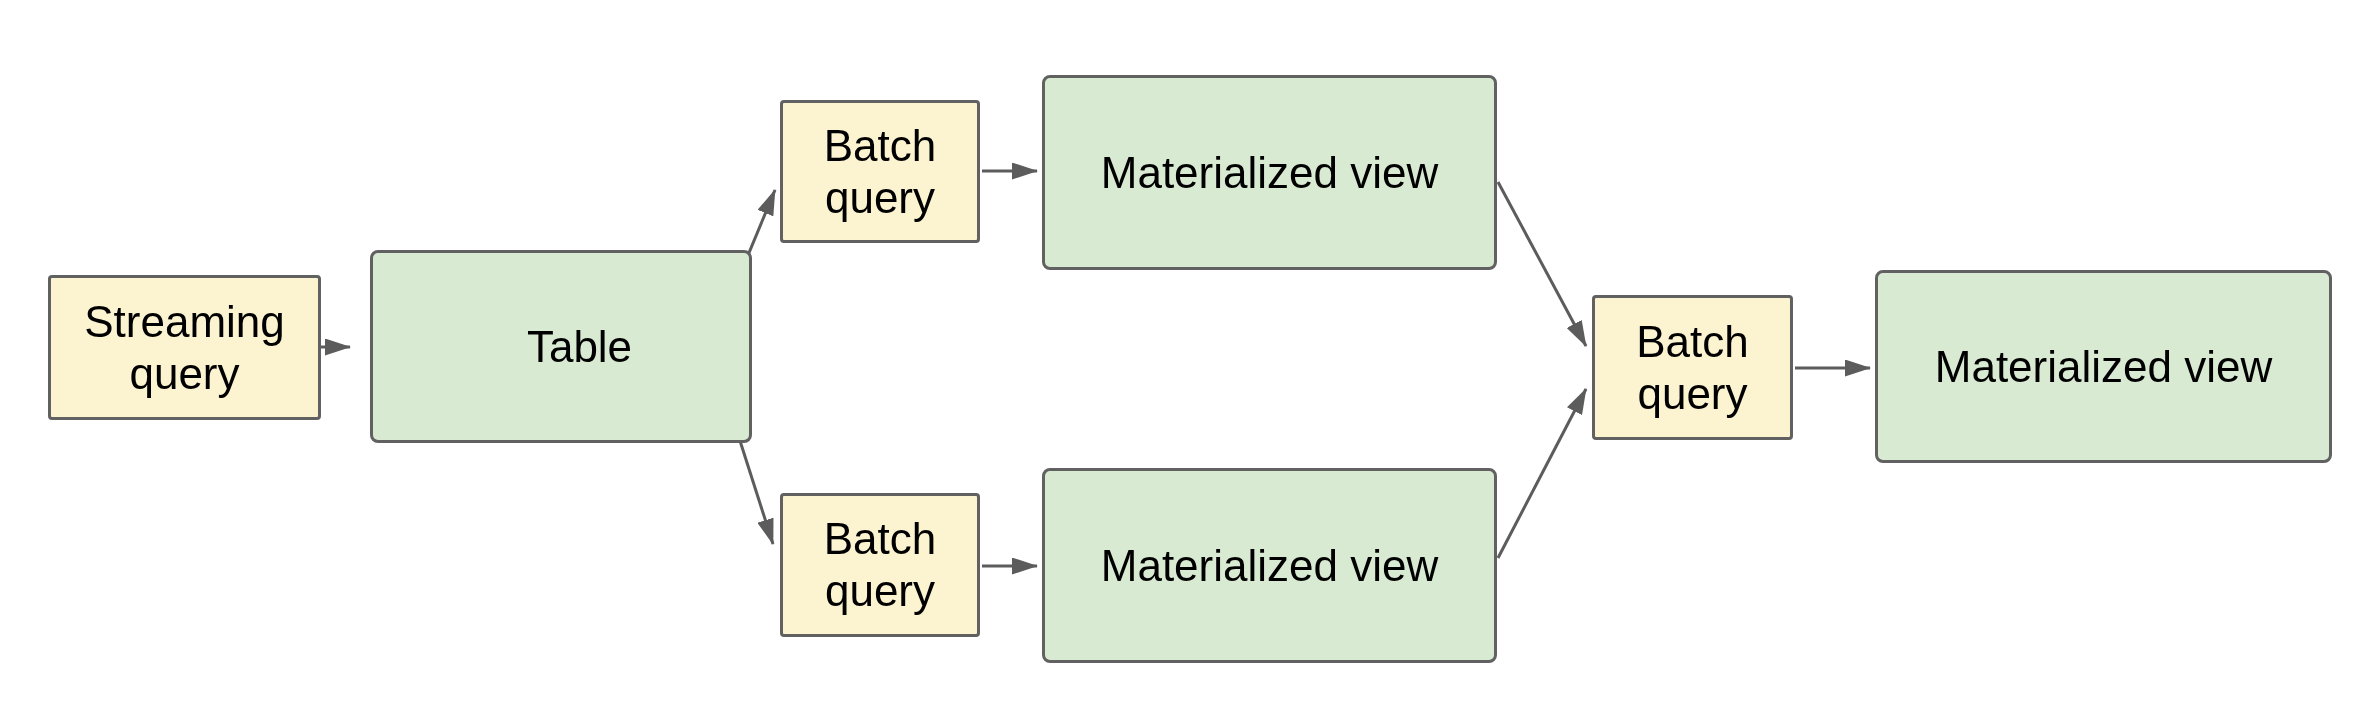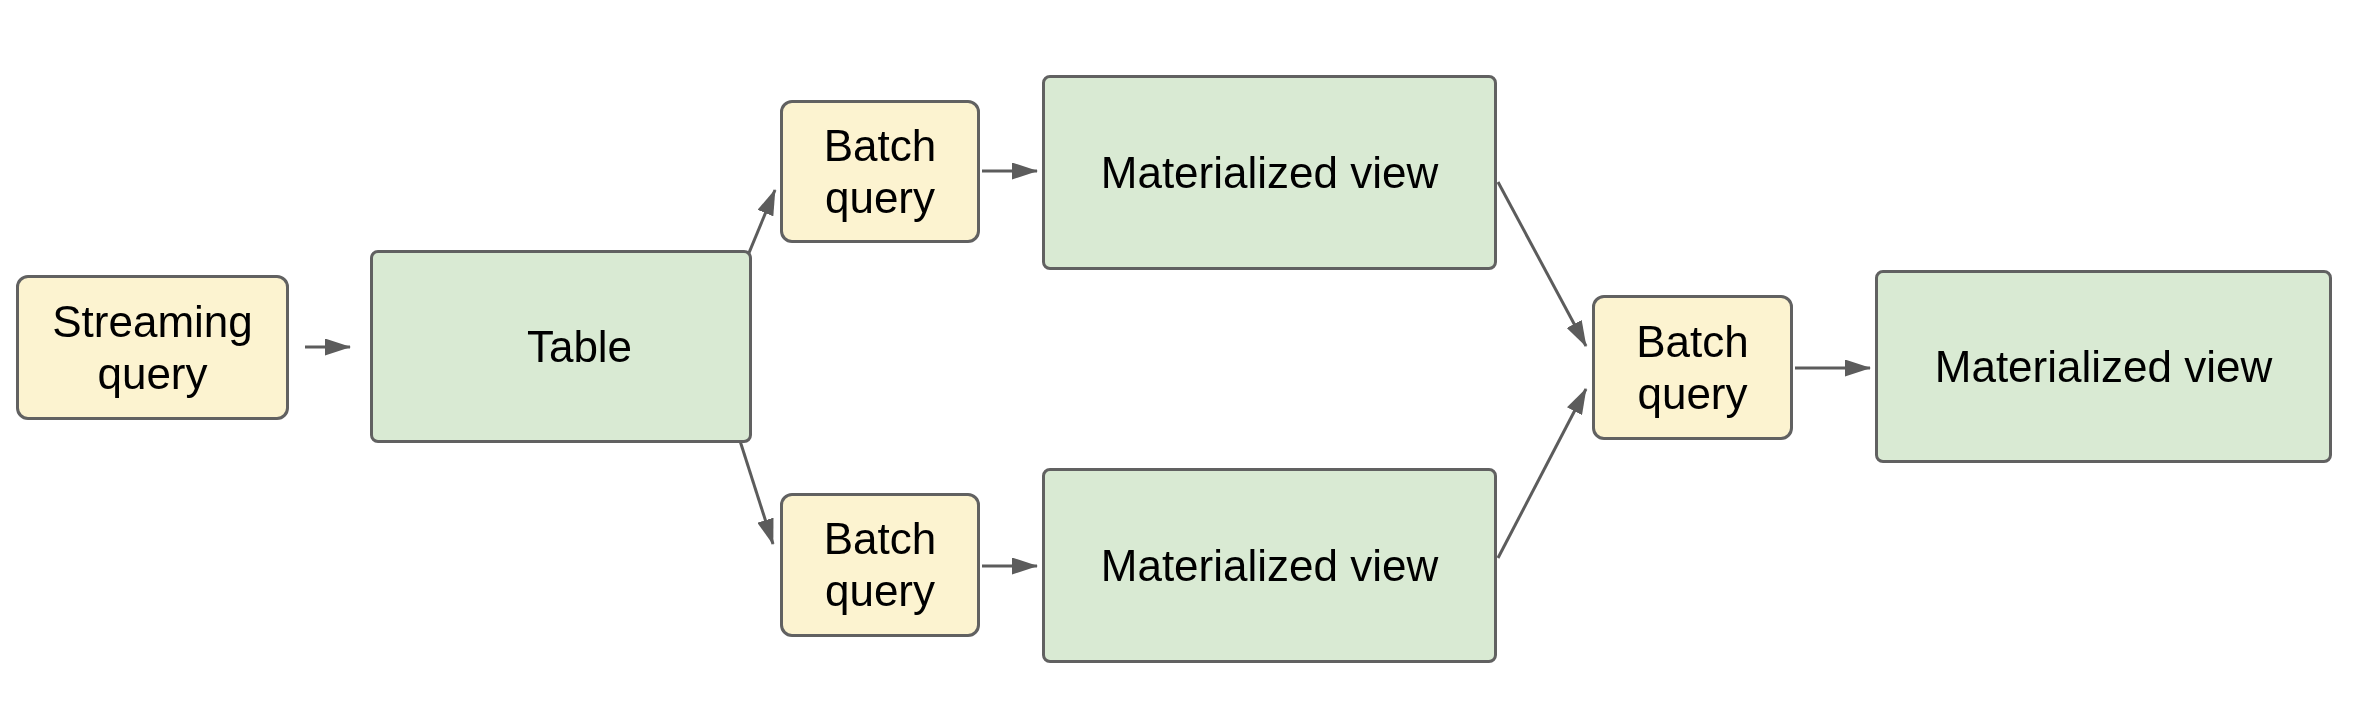--- a/index.html
+++ b/index.html
@@ -31,29 +31,29 @@
     text-align: center;
     box-sizing: border-box;
     font-size: 44px;
     line-height: 1.18;
     color: #000000;
     padding: 4px 10px;
   }
   .process {
     background: #fcf3d0;
     border: 3px solid #616161;
-    border-radius: 12px;
+    border-radius: 4px;
   }
   .store {
     background: #d9ead3;
     border: 3px solid #616161;
     border-radius: 8px;
   }
   
-  #n-streaming-query      { left: 16px;   top: 275px; width: 273px; height: 145px; }
+  #n-streaming-query      { left: 48px;   top: 275px; width: 273px; height: 145px; }
   #n-table                { left: 370px;  top: 250px; width: 382px; height: 193px; padding-left: 47px; }
   #n-batch-query-top      { left: 780px;  top: 100px; width: 200px; height: 143px; }
   #n-mv-top               { left: 1042px; top: 75px;  width: 455px; height: 195px; }
   #n-batch-query-bottom   { left: 780px;  top: 493px; width: 200px; height: 144px; }
   #n-mv-bottom            { left: 1042px; top: 468px; width: 455px; height: 195px; }
   #n-batch-query-right    { left: 1592px; top: 295px; width: 201px; height: 145px; }
   #n-mv-right             { left: 1875px; top: 270px; width: 457px; height: 193px; }
 </style>
 </head>
 <body>

